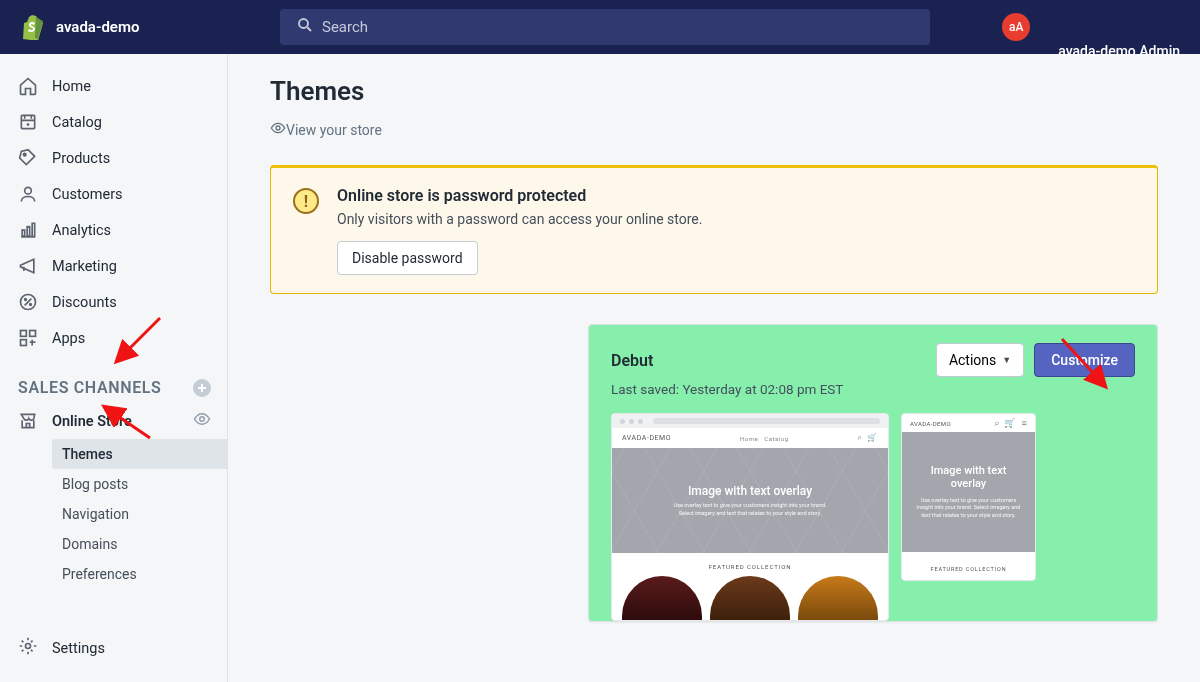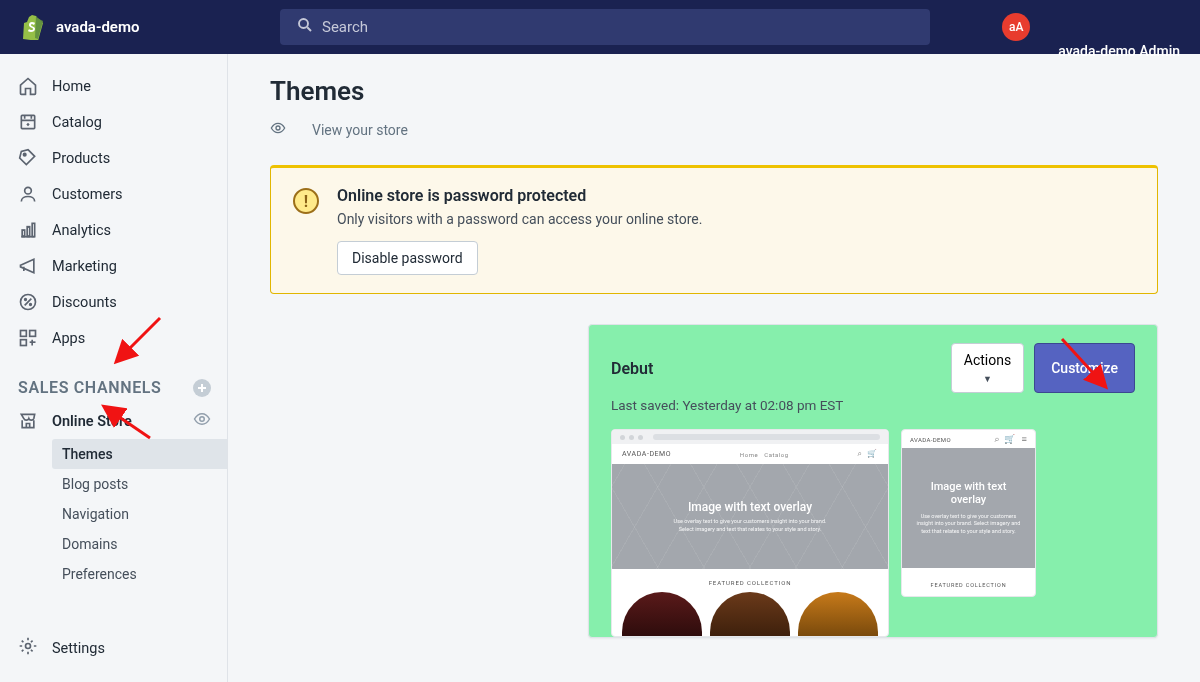--- a/index.html
+++ b/index.html
@@ -29,38 +29,38 @@
   .channel-row .ico { width:20px; height:20px; color:#5c6470; display:flex; align-items:center; justify-content:center;}
   .channel-row .eye { margin-left:auto; color:#919eab; }
   .subnav { padding-left: 52px; display:flex; flex-direction:column; }
   .sub-item { padding: 7px 10px; font-size: 14px; color:#454f5b; cursor:pointer; border-radius: 3px 0 0 3px;}
   .sub-item.active { background: #dfe4e9; color:#212b36; font-weight:500;}
   .settings-row { position:absolute; bottom:14px; left:0; right:0; display:flex; align-items:center; gap:14px; padding:8px 18px; font-size:14.5px; color:#212b36; cursor:pointer;}
 
   
   .main { flex:1; overflow:auto; padding: 22px 42px 0 42px; }
   h1 { font-size: 26px; font-weight: 600; color:#212b36; margin-bottom: 14px;}
-  .view-store { display:flex; align-items:center; gap:26px; color:#637381; font-size:14px; margin-bottom: 26px; cursor:pointer;}
+  .view-store { display:flex; align-items:center; gap:0; color:#637381; font-size:14px; margin-bottom: 26px; cursor:pointer;}
 
   .banner { border:1px solid #e1b600; border-top: 3px solid #eec200; background: #fdf8ea; border-radius: 4px; padding: 18px 22px; display:flex; gap:18px; margin-bottom: 30px;}
   .banner-icon { width:26px; height:26px; border-radius:50%; border:2px solid #9c6f19; background: #ffea8a; display:flex; align-items:center; justify-content:center; font-weight:700; color:#8a6116; flex-shrink:0; margin-top:2px;}
   .banner-title { font-weight:600; font-size:16px; color:#212b36; margin-bottom:6px;}
   .banner-sub { font-size:14px; color:#454f5b; margin-bottom:14px;}
   .btn-outline { border:1px solid #c4cdd5; background:#fff; border-radius:4px; padding: 8px 14px; font-size:14px; color:#212b36; cursor:pointer;}
 
   .columns { display:flex; gap:30px; align-items:flex-start;}
   .left-col { width: 288px; flex-shrink:0;}
   .left-col h2 { font-size:16px; font-weight:600; color:#212b36; margin-bottom:12px;}
   .left-col p { font-size:14px; color:#637381; line-height:1.45;}
 
   .card { flex:1; background:#86efac; border:1px solid #dfe3e8; border-radius:4px; box-shadow:0 1px 2px rgba(0,0,0,.05); padding: 18px 22px 0 22px;}
   .card-head { display:flex; align-items:center; margin-bottom: 4px;}
   .theme-name { font-size:16px; font-weight:600; color:#212b36;}
   .card-actions { margin-left:auto; display:flex; gap:10px;}
-  .btn-actions { border:1px solid #c4cdd5; background:#fff; border-radius:4px; padding:8px 12px; font-size:14px; display:flex; align-items:center; gap:6px; cursor:pointer;flex-direction:column;}
+  .btn-actions { border:1px solid #c4cdd5; background:#fff; border-radius:4px; padding:8px 12px; font-size:14px; display:flex; align-items:center; gap:6px; cursor:pointer;}
   .btn-primary { background:#5563c1; border:1px solid #3b4890; color:#fff; border-radius:4px; padding:8px 16px; font-size:14px; font-weight:500; cursor:pointer;}
   .last-saved { font-size:13.5px; color:#454f5b; margin-bottom:16px;}
 
   
   .previews { display:flex; gap:12px; align-items:flex-start; }
   .desktop-prev { width: 278px; background:#fff; border:1px solid #e6e8eb; border-radius:4px; overflow:hidden; flex-shrink:0;}
   .browser-bar { height:14px; background:#f0f1f3; display:flex; align-items:center; padding:0 8px; gap:4px;}
   .bdot { width:5px; height:5px; border-radius:50%; background:#d2d5d9;}
   .urlbar { flex:1; height:6px; background:#dcdfe3; border-radius:3px; margin-left:6px;}
   .prev-header { height:20px; display:flex; align-items:center; justify-content:space-between; padding:0 10px; font-size:7px; color:#555; letter-spacing:.08em;}

